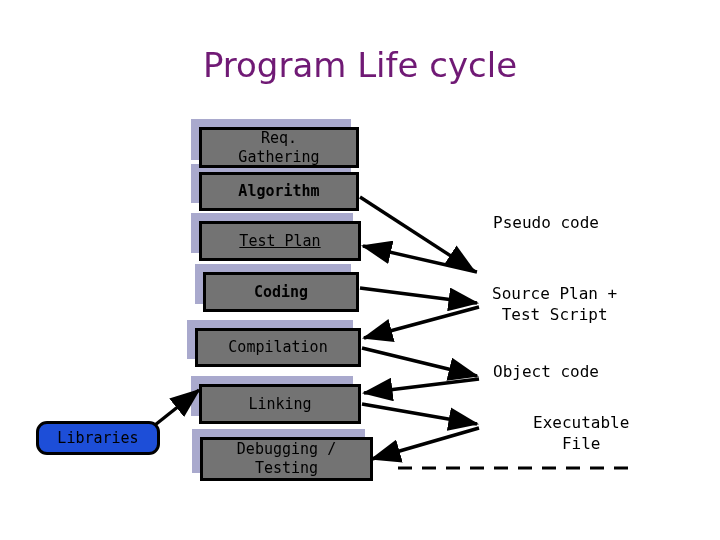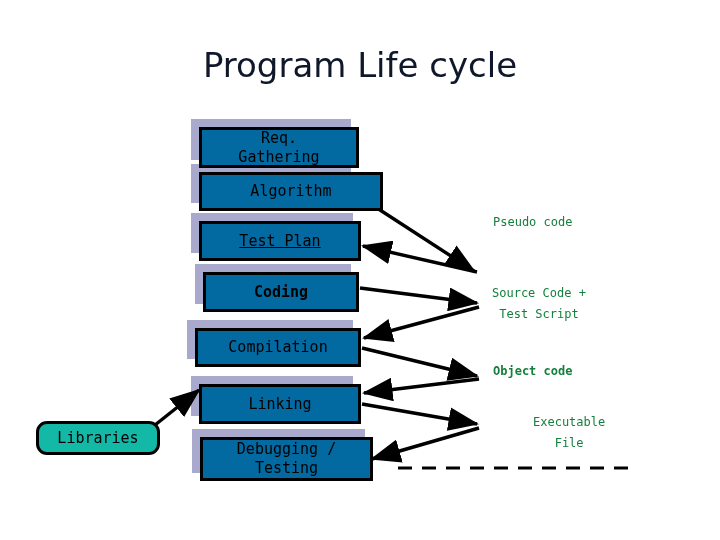--- a/index.html
+++ b/index.html
@@ -17,28 +17,28 @@
   }
   #title {
     position: absolute;
     left: 0;
     top: 45px;
     width: 720px;
     text-align: center;
     font-family: "DejaVu Sans", sans-serif;
     font-size: 34px;
     font-weight: 400;
-    color: #0f172a;
+    color: #701a75;
     letter-spacing: 0px;
     white-space: pre;
   }
   .stage-box {
     position: absolute;
     box-sizing: border-box;
-    background: #0369a1;
+    background: #737373;
     border: 3px solid #000000;
     display: flex;
     align-items: center;
     justify-content: center;
     z-index: 4;
   }
   .stage-shadow {
     position: absolute;
     box-sizing: border-box;
     background: #a9a9cd;
@@ -49,31 +49,31 @@
     font-size: 15px;
     line-height: 19px;
     color: #000000;
     text-align: center;
     white-space: pre;
     letter-spacing: 0px;
   }
   .side-label {
     position: absolute;
     font-family: "DejaVu Sans Mono", monospace;
-    font-size: 12px;
+    font-size: 16px;
     line-height: 21px;
-    color: #15803d;
+    color: #000000;
     text-align: center;
     white-space: pre;
     z-index: 6;
   }
   #libraries-box {
     position: absolute;
     box-sizing: border-box;
-    background: #14b8a6;
+    background: #1d4ed8;
     border: 3px solid #000000;
     border-radius: 11px;
     display: flex;
     align-items: center;
     justify-content: center;
     z-index: 5;
   }
   #connectors {
     position: absolute;
     left: 0;
@@ -124,21 +124,21 @@
 
     <line x1="155" y1="425" x2="199" y2="390" stroke="#000000" stroke-width="3.4" marker-end="url(#arrowhead)"></line>
 
     <line x1="398" y1="468" x2="633" y2="468" stroke="#000000" stroke-width="3" stroke-dasharray="14 10"></line>
   </svg>
 
   <div class="stage-box" style="left:199px; top:127px; width:160px; height:41px;">
     <span class="stage-label">Req.
 Gathering</span>
   </div>
-  <div class="stage-box" style="left:199px; top:172px; width:184px; height:39px;">
+  <div class="stage-box" style="left:199px; top:172px; width:160px; height:39px;font-weight:bold;">
     <span class="stage-label">Algorithm</span>
   </div>
   <div class="stage-box" style="left:199px; top:221px; width:162px; height:40px;text-decoration:underline;">
     <span class="stage-label">Test Plan</span>
   </div>
   <div class="stage-box" style="left:203px; top:272px; width:156px; height:40px;font-weight:bold;">
     <span class="stage-label">Coding</span>
   </div>
   <div class="stage-box" style="left:195px; top:328px; width:166px; height:39px;">
     <span class="stage-label">Compilation</span>
@@ -149,19 +149,19 @@
   </div>
   <div class="stage-box" style="left:199px; top:384px; width:162px; height:40px;">
     <span class="stage-label">Linking</span>
   </div>
 
   <div id="libraries-box" style="left:36px; top:421px; width:124px; height:34px;">
     <span class="stage-label">Libraries</span>
   </div>
 
   <div class="side-label" style="left:493px; top:212px;">Pseudo code</div>
-  <div class="side-label" style="left:492px; top:283px;">Source Code +
+  <div class="side-label" style="left:492px; top:283px;">Source Plan +
 Test Script</div>
-  <div class="side-label" style="left:493px; top:361px;font-weight:bold;">Object code</div>
+  <div class="side-label" style="left:493px; top:361px;">Object code</div>
   <div class="side-label" style="left:494px; top:412px;margin-left:39px;">Executable
 File</div>
 
 </div>
 
 </body></html>

